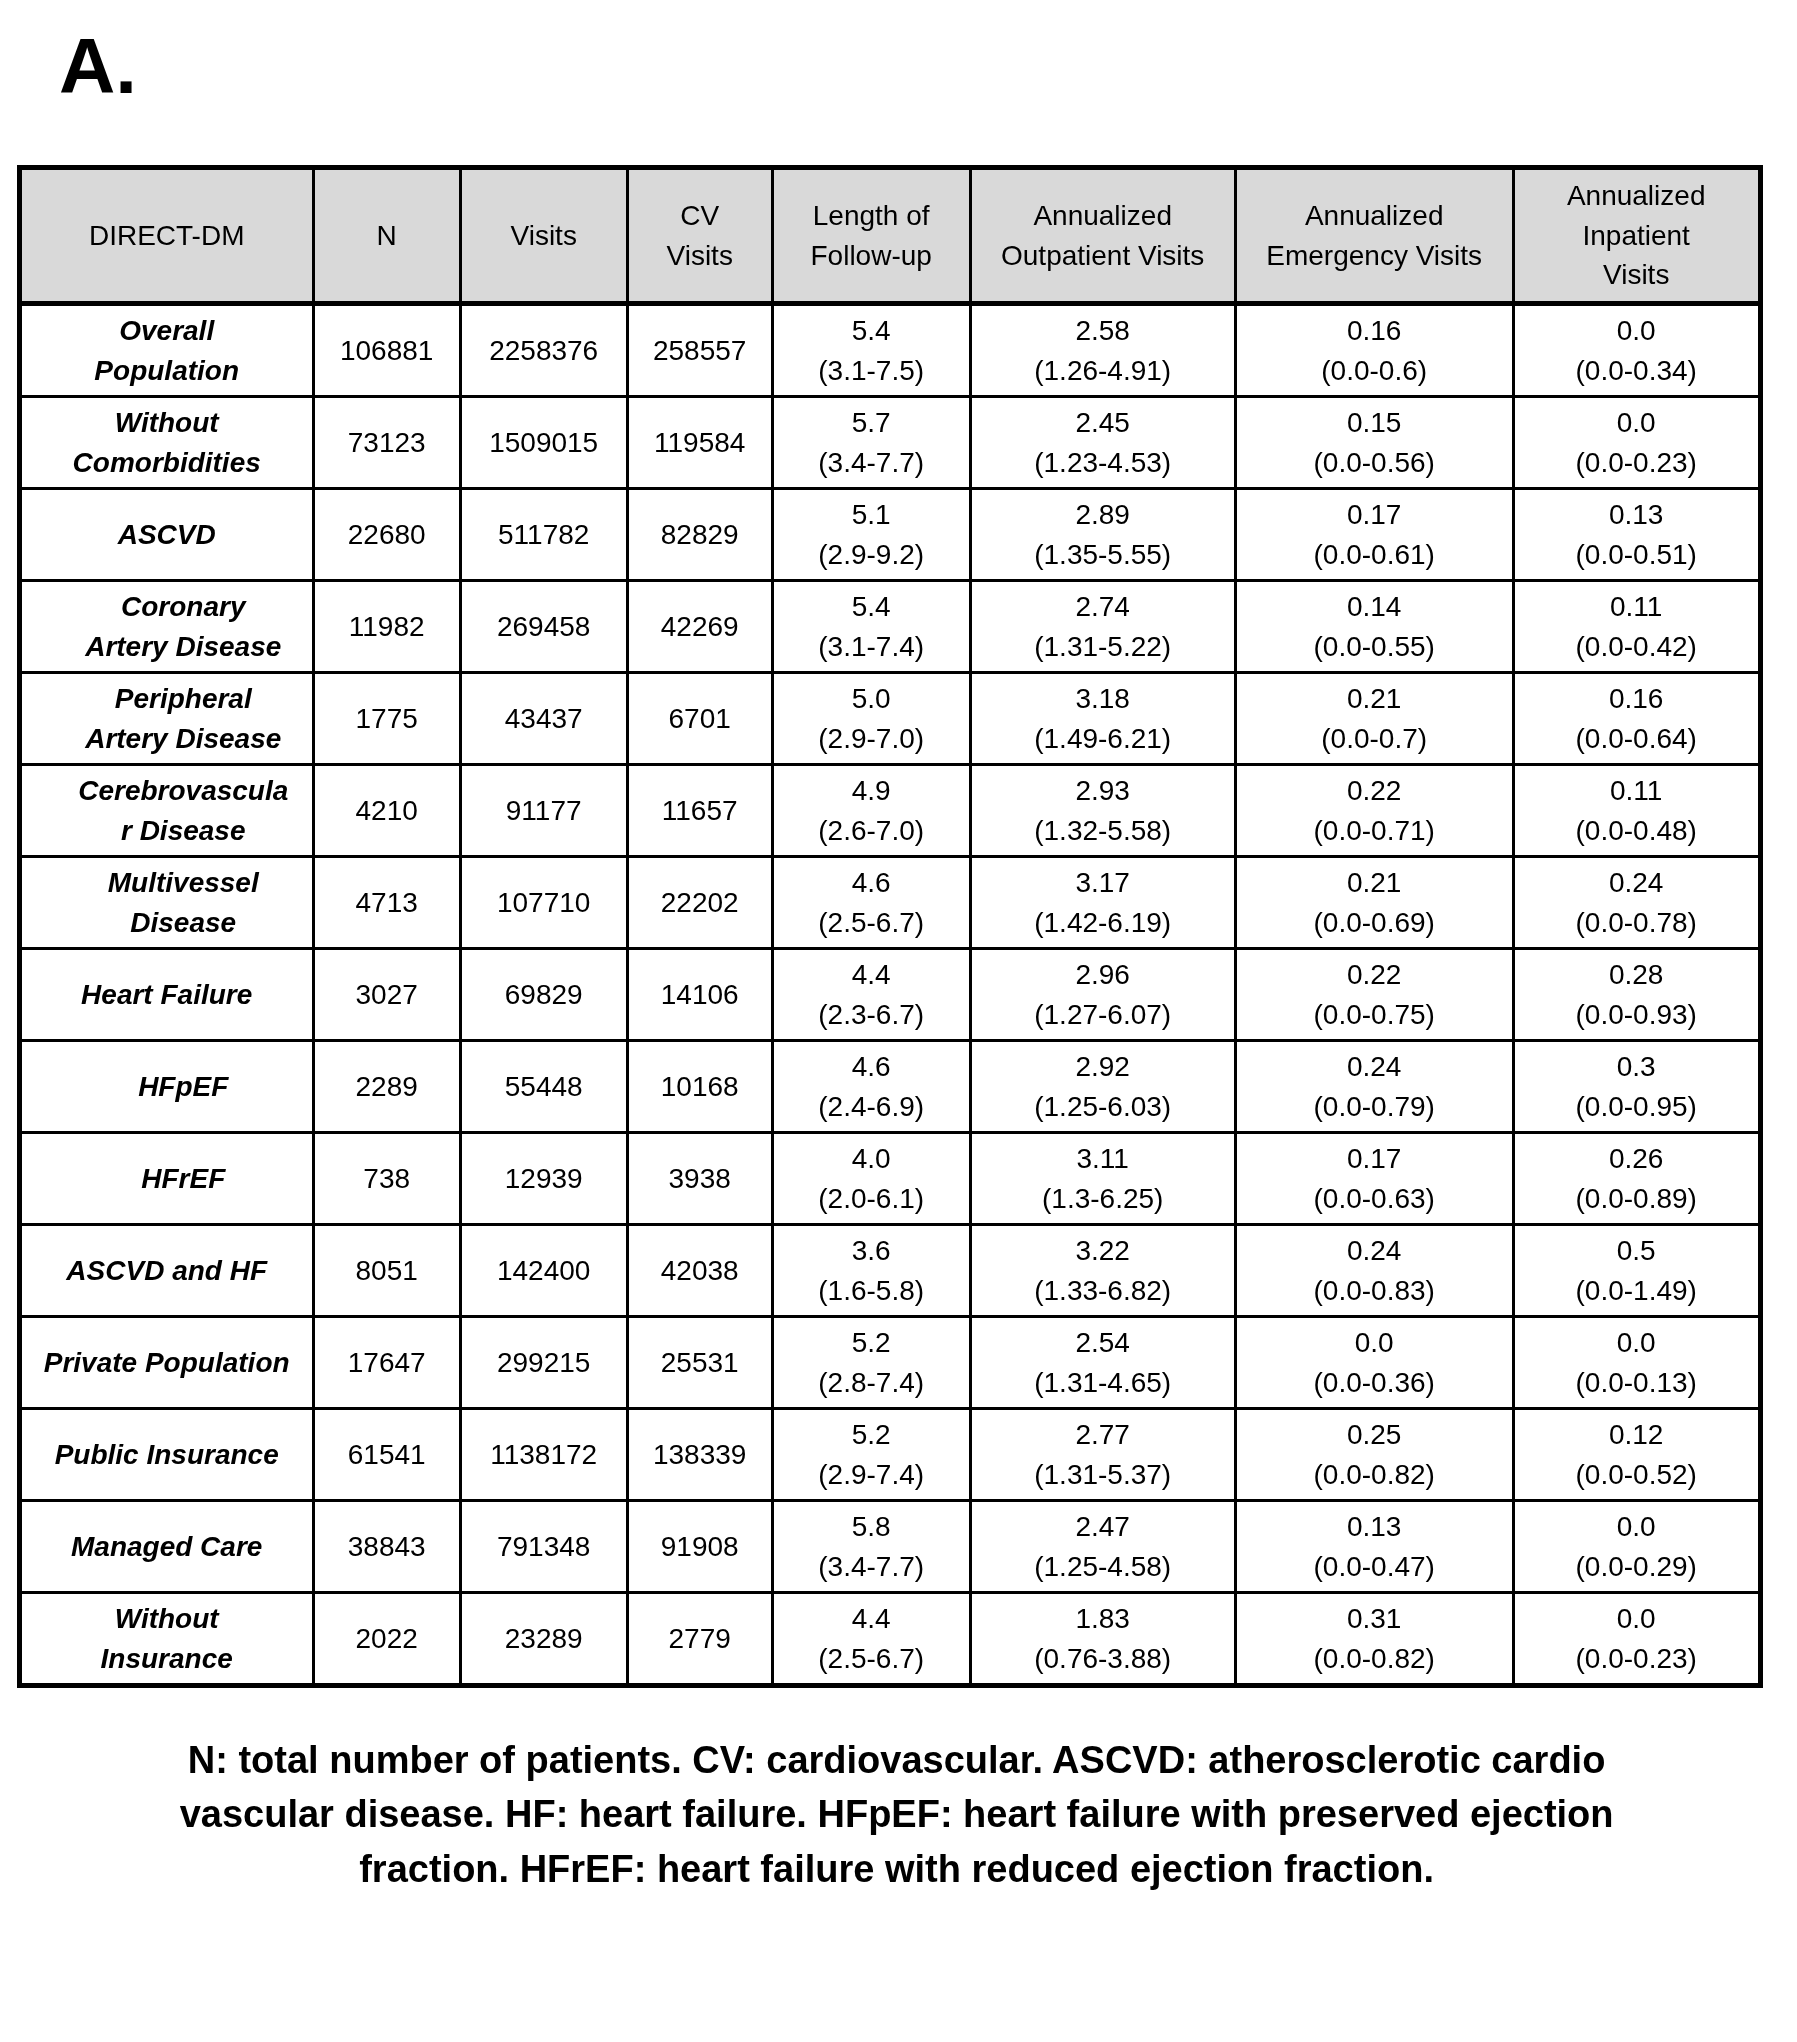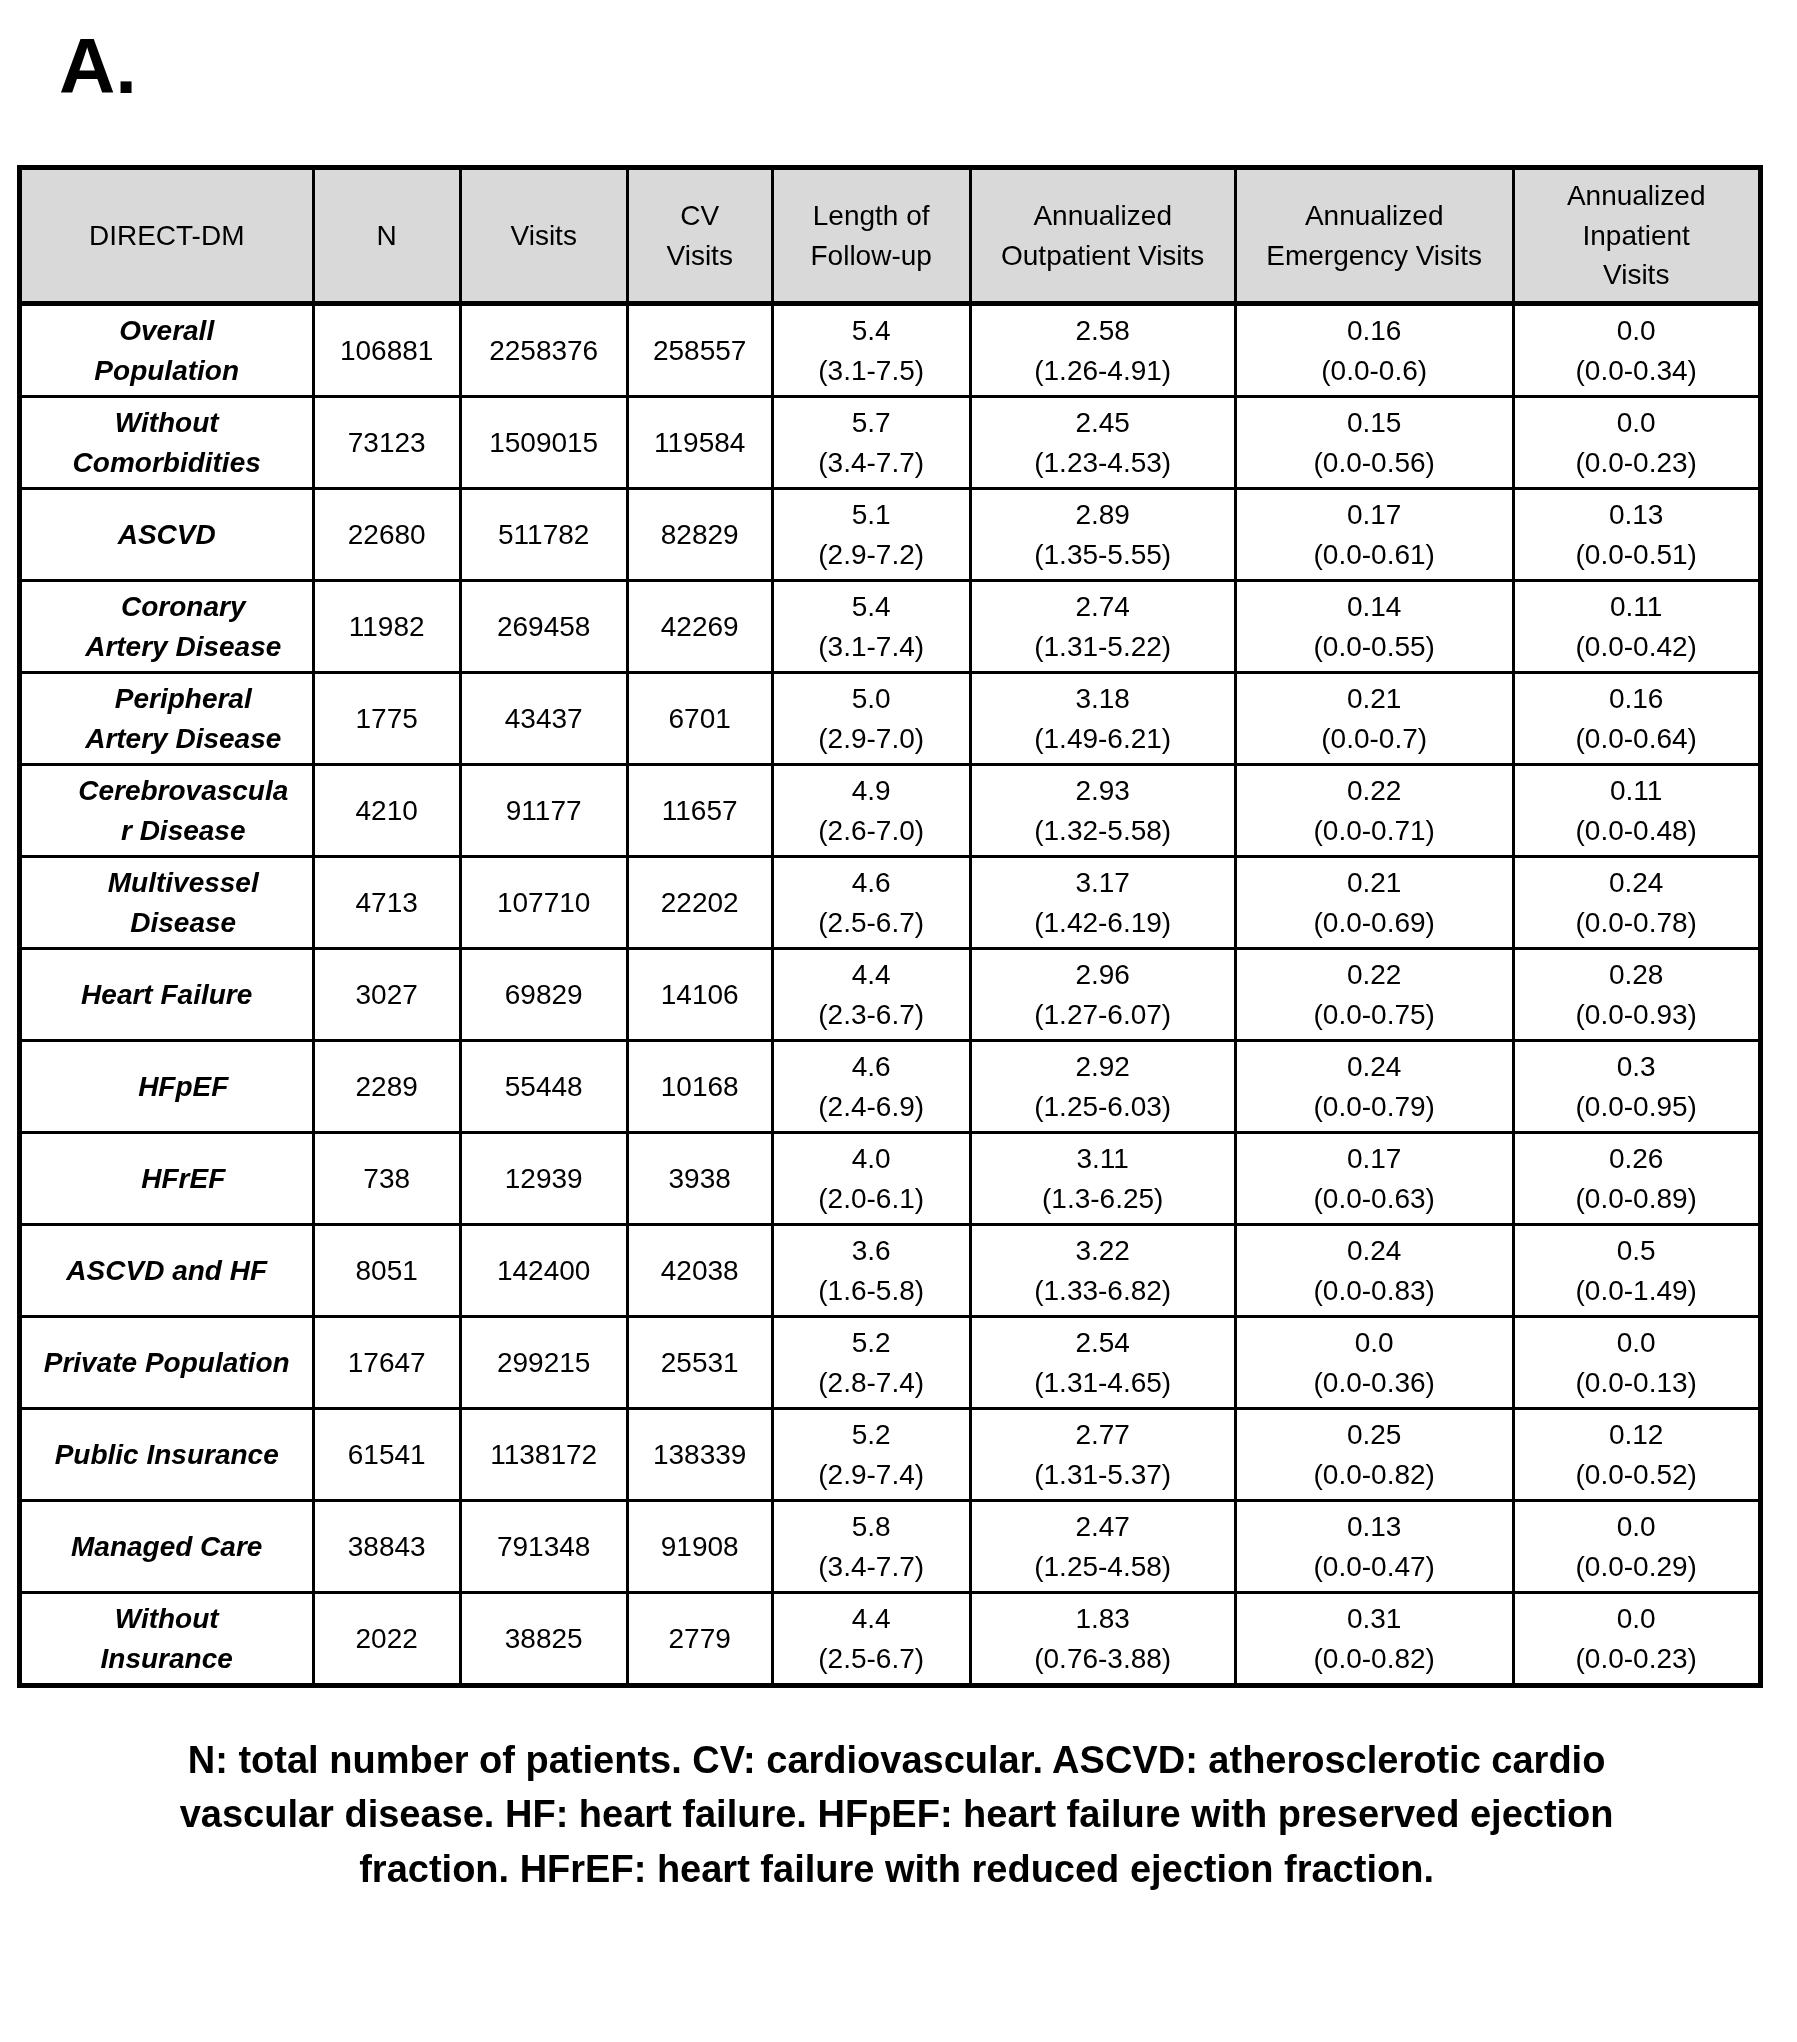--- a/index.html
+++ b/index.html
@@ -166,21 +166,21 @@
     </td>
   </tr>
 
   <tr>
     <td class="label-cell">ASCVD</td>
     <td class="num-cell">22680</td>
     <td class="num-cell">511782</td>
     <td class="num-cell">82829</td>
     <td class="stat-cell">
       <span class="stat-value">5.1</span>
-      <span class="stat-range">(2.9-7.2)</span>
+      <span class="stat-range">(2.9-9.2)</span>
     </td>
     <td class="stat-cell">
       <span class="stat-value">2.89</span>
       <span class="stat-range">(1.35-5.55)</span>
     </td>
     <td class="stat-cell">
       <span class="stat-value">0.17</span>
       <span class="stat-range">(0.0-0.61)</span>
     </td>
     <td class="stat-cell">
@@ -443,21 +443,21 @@
     <td class="stat-cell">
       <span class="stat-value">0.0</span>
       <span class="stat-range">(0.0-0.29)</span>
     </td>
   </tr>
 
   <tr>
     <td class="label-cell">Without
 Insurance</td>
     <td class="num-cell">2022</td>
-    <td class="num-cell">38825</td>
+    <td class="num-cell">23289</td>
     <td class="num-cell">2779</td>
     <td class="stat-cell">
       <span class="stat-value">4.4</span>
       <span class="stat-range">(2.5-6.7)</span>
     </td>
     <td class="stat-cell">
       <span class="stat-value">1.83</span>
       <span class="stat-range">(0.76-3.88)</span>
     </td>
     <td class="stat-cell">

